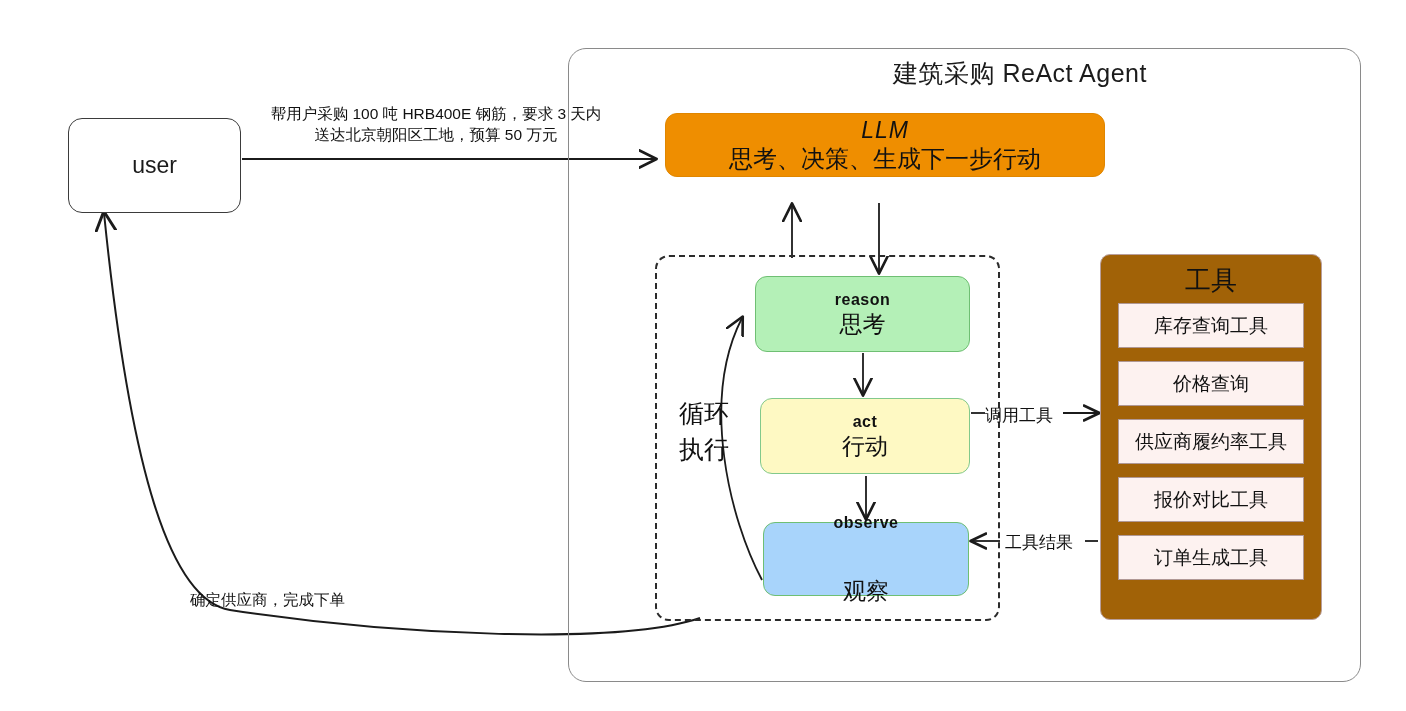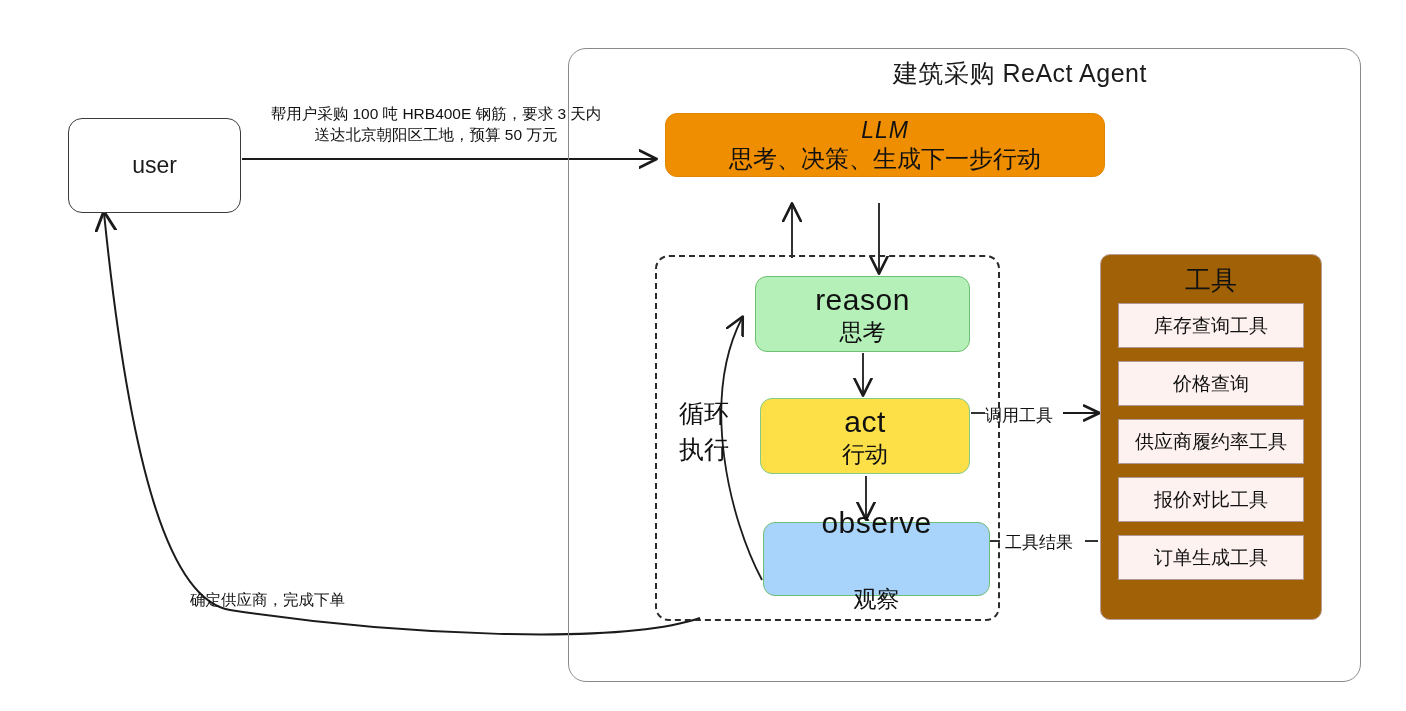--- a/index.html
+++ b/index.html
@@ -110,33 +110,33 @@
     line-height: 1.45;
     z-index: 6;
   }
 
   
   .step {
     border-radius: 12px;
     z-index: 5;
     color: #111111;
   }
-  .step .en { font-size: 30px; letter-spacing: 0.5px; }
+  .step .en { font-size: 16px; letter-spacing: 0.5px; font-weight: bold; }
   .step .zh { font-size: 23px; }
 
   #reason-node {
     left: 755px; top: 276px; width: 215px; height: 76px;
     background: #b4f0b7; border: 1.4px solid #6fbf73;
   }
   #act-node {
     left: 760px; top: 398px; width: 210px; height: 76px;
-    background: #fde047; border: 1.4px solid #82c98c;
+    background: #fef9c3; border: 1.4px solid #82c98c;
   }
   #observe-node {
-    left: 763px; top: 522px; width: 227px; height: 74px;
+    left: 763px; top: 522px; width: 206px; height: 74px;
     background: #a8d4fb; border: 1.4px solid #6fbf73; gap: 44px;
   }
 
   
   #tools-panel {
     left: 1100px;
     top: 254px;
     width: 222px;
     height: 366px;
     background: #a16207;

